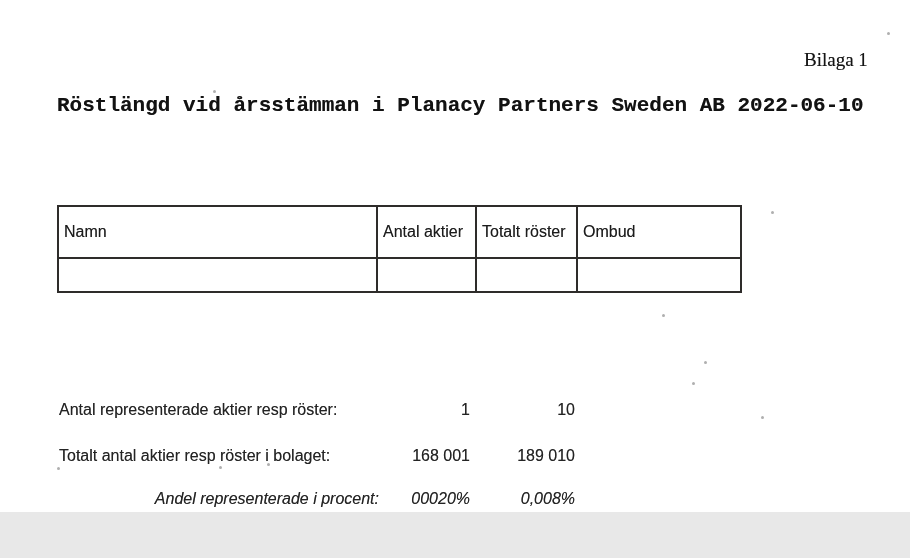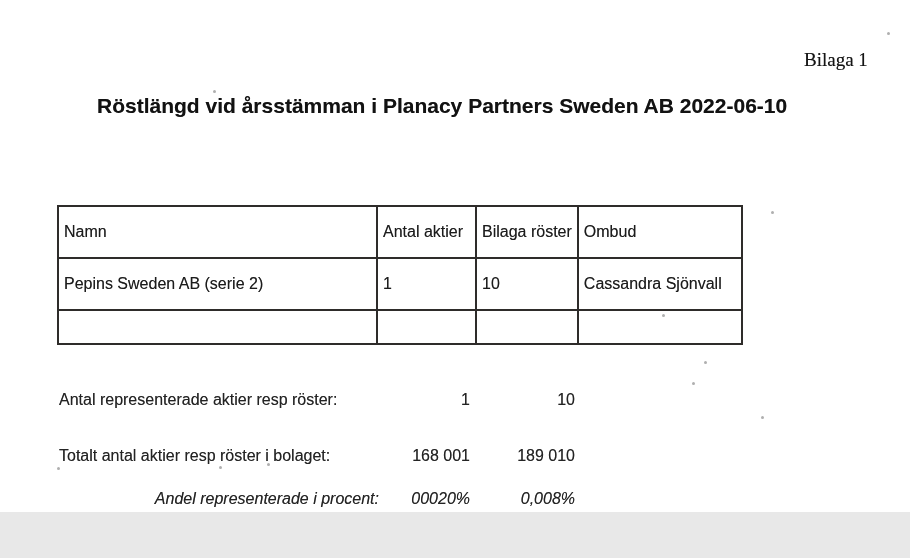--- a/index.html
+++ b/index.html
@@ -23,27 +23,26 @@
     font-size: 19px;
     line-height: 24px;
     color: #151515;
   }
 
   .doc-title {
     position: absolute;
     left: 57px;
     top: 92px;
     width: 700px;
-    font-family: Liberation Sans, sans-serif;
+    font-family: Liberation Mono, monospace;
     font-weight: bold;
     font-size: 21px;
     line-height: 28px;
     color: #121212;
     white-space: nowrap;
-    margin-left: 40px;
   }
 
   table.voting {
     position: absolute;
     left: 57px;
     top: 205px;
     border-collapse: collapse;
     table-layout: fixed;
     font-size: 16px;
     color: #1c1c1c;
@@ -72,21 +71,21 @@
     width: 560px;
     height: 20px;
     font-size: 16px;
     line-height: 20px;
     color: #242424;
   }
   .summary-row .s-label { position: absolute; left: 2px; width: 320px; text-align: left; white-space: nowrap; }
   .summary-row.right-label .s-label { text-align: right; }
   .summary-row .s-v1 { position: absolute; left: 323px; width: 90px; text-align: right; }
   .summary-row .s-v2 { position: absolute; left: 428px; width: 90px; text-align: right; }
-  .row-repr  { top: 390px; }
+  .row-repr  { top: 400px; }
   .row-total { top: 446px; }
   .row-andel { top: 489px; font-style: italic; }
 
   .speck {
     position: absolute;
     width: 3px; height: 3px;
     border-radius: 50%;
     background: rgba(110,110,110,0.55);
   }
 </style>
@@ -103,28 +102,22 @@
     <colgroup>
       <col class="c-namn">
         <col class="c-aktier">
         <col class="c-roster">
         <col class="c-ombud">
     </colgroup>
     <tbody>
       <tr class="hdr">
         <th>Namn</th>
         <th>Antal aktier</th>
-        <th>Bilaga röster</th>
+        <th>Totalt röster</th>
         <th>Ombud</th>
-      </tr>
-      <tr class="r1">
-        <td>Pepins Sweden AB (serie 2)</td>
-        <td class="num">1</td>
-        <td class="num">10</td>
-        <td>Cassandra Sjönvall</td>
       </tr>
       <tr class="r2">
         <td></td>
         <td class="num"></td>
         <td class="num"></td>
         <td></td>
       </tr>
     </tbody>
   </table>
 

